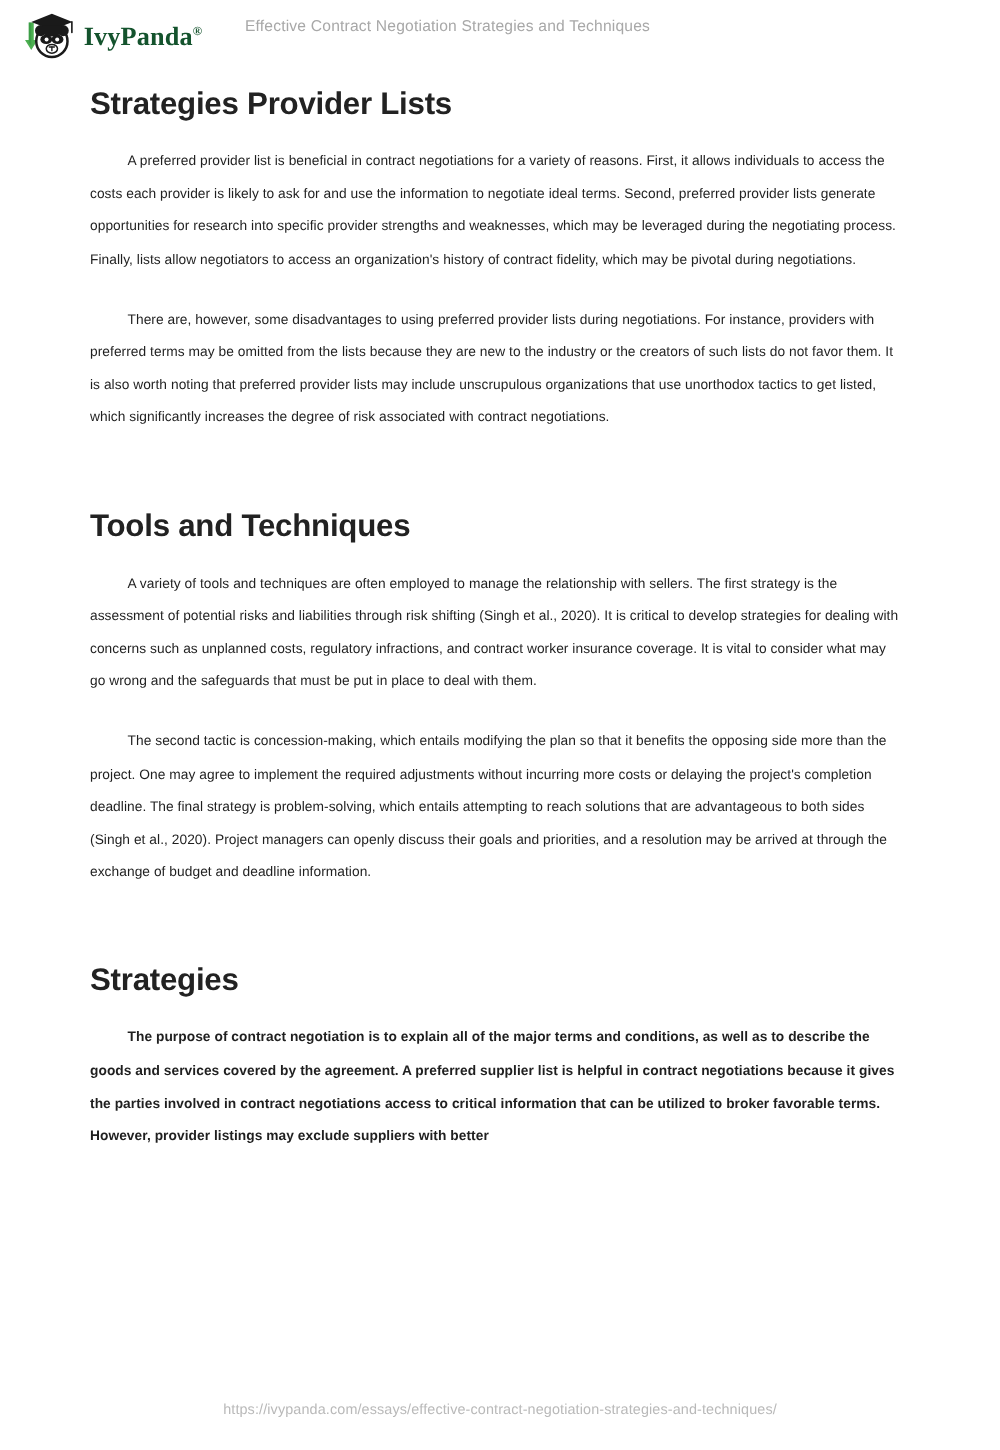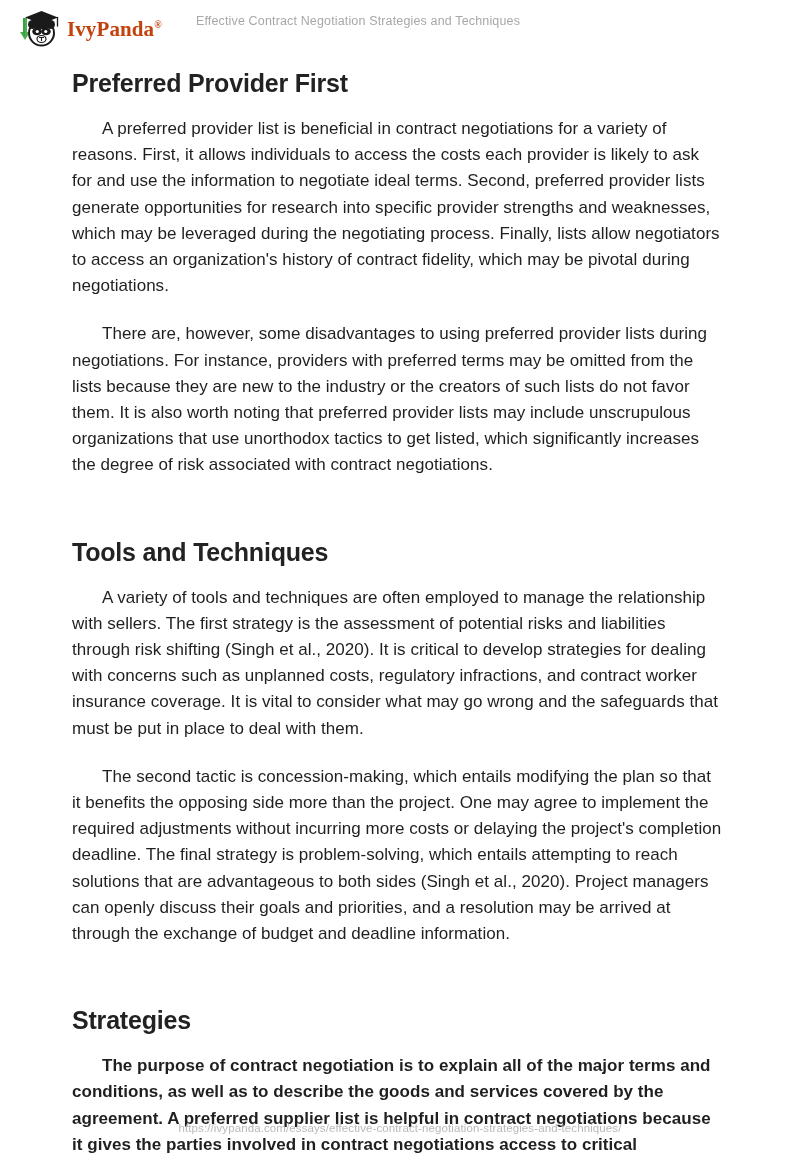--- a/index.html
+++ b/index.html
@@ -37,21 +37,21 @@
   }
   .brand-mark {
     width: 42px;
     height: 40px;
     display: block;
   }
   .brand-word {
     font-family: "Liberation Serif", serif;
     font-weight: bold;
     font-size: 21px;
-    color: #c2410c;
+    color: #14532d;
     letter-spacing: 0.1px;
     line-height: 1;
     white-space: nowrap;
   }
   .brand-word sup {
     font-size: 10px;
     font-weight: bold;
     vertical-align: super;
     line-height: 0;
   }
@@ -79,21 +79,21 @@
     font-weight: bold;
     color: #222222;
     letter-spacing: -0.2px;
     margin: 0 0 18px 0;
     line-height: 1.2;
   }
   h2.section-heading.spaced {
     margin-top: 58px;
   }
   p.body-par {
-    font-size: 17px;
+    font-size: 11px;
     line-height: 26.2px;
     color: #1f1f1f;
     margin: 0 0 22px 0;
     text-indent: 30px;
     text-align: left;
     letter-spacing: 0.04px;
   }
   p.body-par:last-child {
     margin-bottom: 0;
     font-weight: bold;
@@ -147,21 +147,21 @@
       </svg>
     </span>
     <span class="brand-word"><span>IvyPanda</span><sup>®</sup></span>
   </div>
 
   <div class="header-title">Effective Contract Negotiation Strategies and Techniques</div>
 </div>
 
 <div class="doc">
 
-  <h2 class="section-heading">Preferred Provider First</h2>
+  <h2 class="section-heading">Strategies Provider Lists</h2>
   <p class="body-par">A preferred provider list is beneficial in contract negotiations for a variety of reasons. First, it allows individuals to access the costs each provider is likely to ask for and use the information to negotiate ideal terms. Second, preferred provider lists generate opportunities for research into specific provider strengths and weaknesses, which may be leveraged during the negotiating process. Finally, lists allow negotiators to access an organization's history of contract fidelity, which may be pivotal during negotiations.</p>
   <p class="body-par">There are, however, some disadvantages to using preferred provider lists during negotiations. For instance, providers with preferred terms may be omitted from the lists because they are new to the industry or the creators of such lists do not favor them. It is also worth noting that preferred provider lists may include unscrupulous organizations that use unorthodox tactics to get listed, which significantly increases the degree of risk associated with contract negotiations.</p>
 
   <h2 class="section-heading spaced">Tools and Techniques</h2>
   <p class="body-par">A variety of tools and techniques are often employed to manage the relationship with sellers. The first strategy is the assessment of potential risks and liabilities through risk shifting (Singh et al., 2020). It is critical to develop strategies for dealing with concerns such as unplanned costs, regulatory infractions, and contract worker insurance coverage. It is vital to consider what may go wrong and the safeguards that must be put in place to deal with them.</p>
   <p class="body-par">The second tactic is concession-making, which entails modifying the plan so that it benefits the opposing side more than the project. One may agree to implement the required adjustments without incurring more costs or delaying the project's completion deadline. The final strategy is problem-solving, which entails attempting to reach solutions that are advantageous to both sides (Singh et al., 2020). Project managers can openly discuss their goals and priorities, and a resolution may be arrived at through the exchange of budget and deadline information.</p>
 
   <h2 class="section-heading spaced">Strategies</h2>
   <p class="body-par">The purpose of contract negotiation is to explain all of the major terms and conditions, as well as to describe the goods and services covered by the agreement. A preferred supplier list is helpful in contract negotiations because it gives the parties involved in contract negotiations access to critical information that can be utilized to broker favorable terms. However, provider listings may exclude suppliers with better</p>
 

